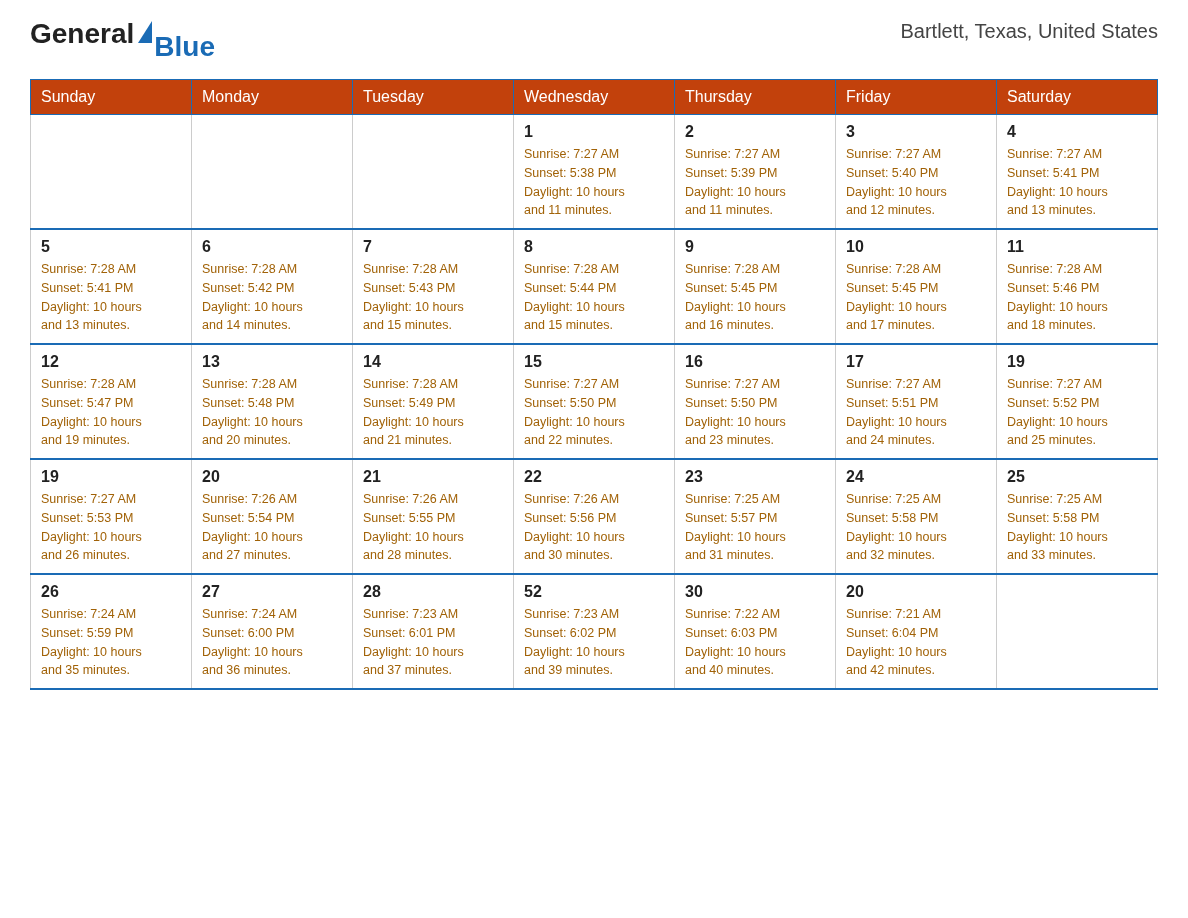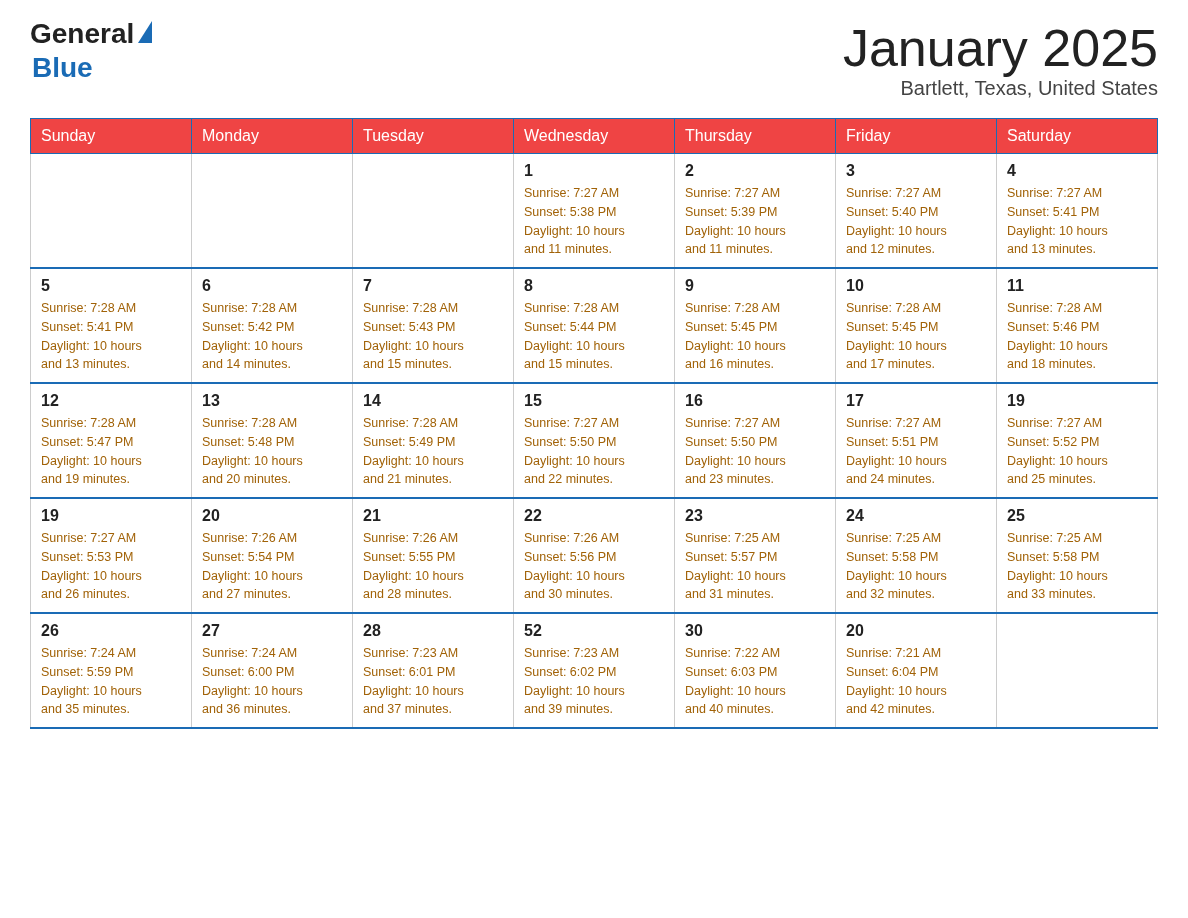--- a/index.html
+++ b/index.html
@@ -12,21 +12,20 @@
       padding: 20px 30px;
     }
     .header {
       display: flex;
       justify-content: space-between;
       align-items: flex-start;
       margin-bottom: 18px;
     }
     .logo {
       display: flex;
-      flex-direction: column;
       align-items: flex-start;
     }
     .logo-top {
       font-size: 28px;
       font-weight: bold;
       color: #222;
       display: flex;
       align-items: center;
       line-height: 1;
     }
@@ -38,21 +37,21 @@
       border-right: 0px solid transparent;
       border-bottom: 22px solid #1a6bb5;
       margin-left: 4px;
       margin-top: -4px;
     }
     .logo-sub {
       font-size: 28px;
       font-weight: bold;
       color: #1a6bb5;
       line-height: 1;
-      margin-top: 6px;
+      margin-top: 13px;
       padding-left: 2px;
     }
     .title-area {
       text-align: right;
     }
     .month-title {
       font-size: 52px;
       font-weight: normal;
       color: #222;
       line-height: 1.1;
@@ -60,21 +59,21 @@
     .location-title {
       font-size: 20px;
       color: #444;
     }
     .calendar {
       width: 100%;
       border-collapse: collapse;
       border: 1px solid #bbb;
     }
     .calendar th {
-      background-color: #ef4444;
+      background-color: #c2410c;
       color: #fff;
       font-size: 16px;
       font-weight: normal;
       padding: 8px 10px;
       text-align: left;
       border: 1px solid #1a6bb5;
     }
     .calendar td {
       width: 14.28%;
       vertical-align: top;
@@ -108,21 +107,20 @@
 
 <div class="header">
   <div class="logo">
     <div class="logo-top">
       <span class="logo-general">General</span>
       <span class="logo-triangle"></span>
     </div>
     <div class="logo-sub">Blue</div>
   </div>
   <div class="title-area">
-    <div class="month-title">January 2025</div>
     <div class="location-title">Bartlett, Texas, United States</div>
   </div>
 </div>
 
 <table class="calendar">
   <thead>
     <tr>
     <th>Sunday</th>
         <th>Monday</th>
         <th>Tuesday</th>

